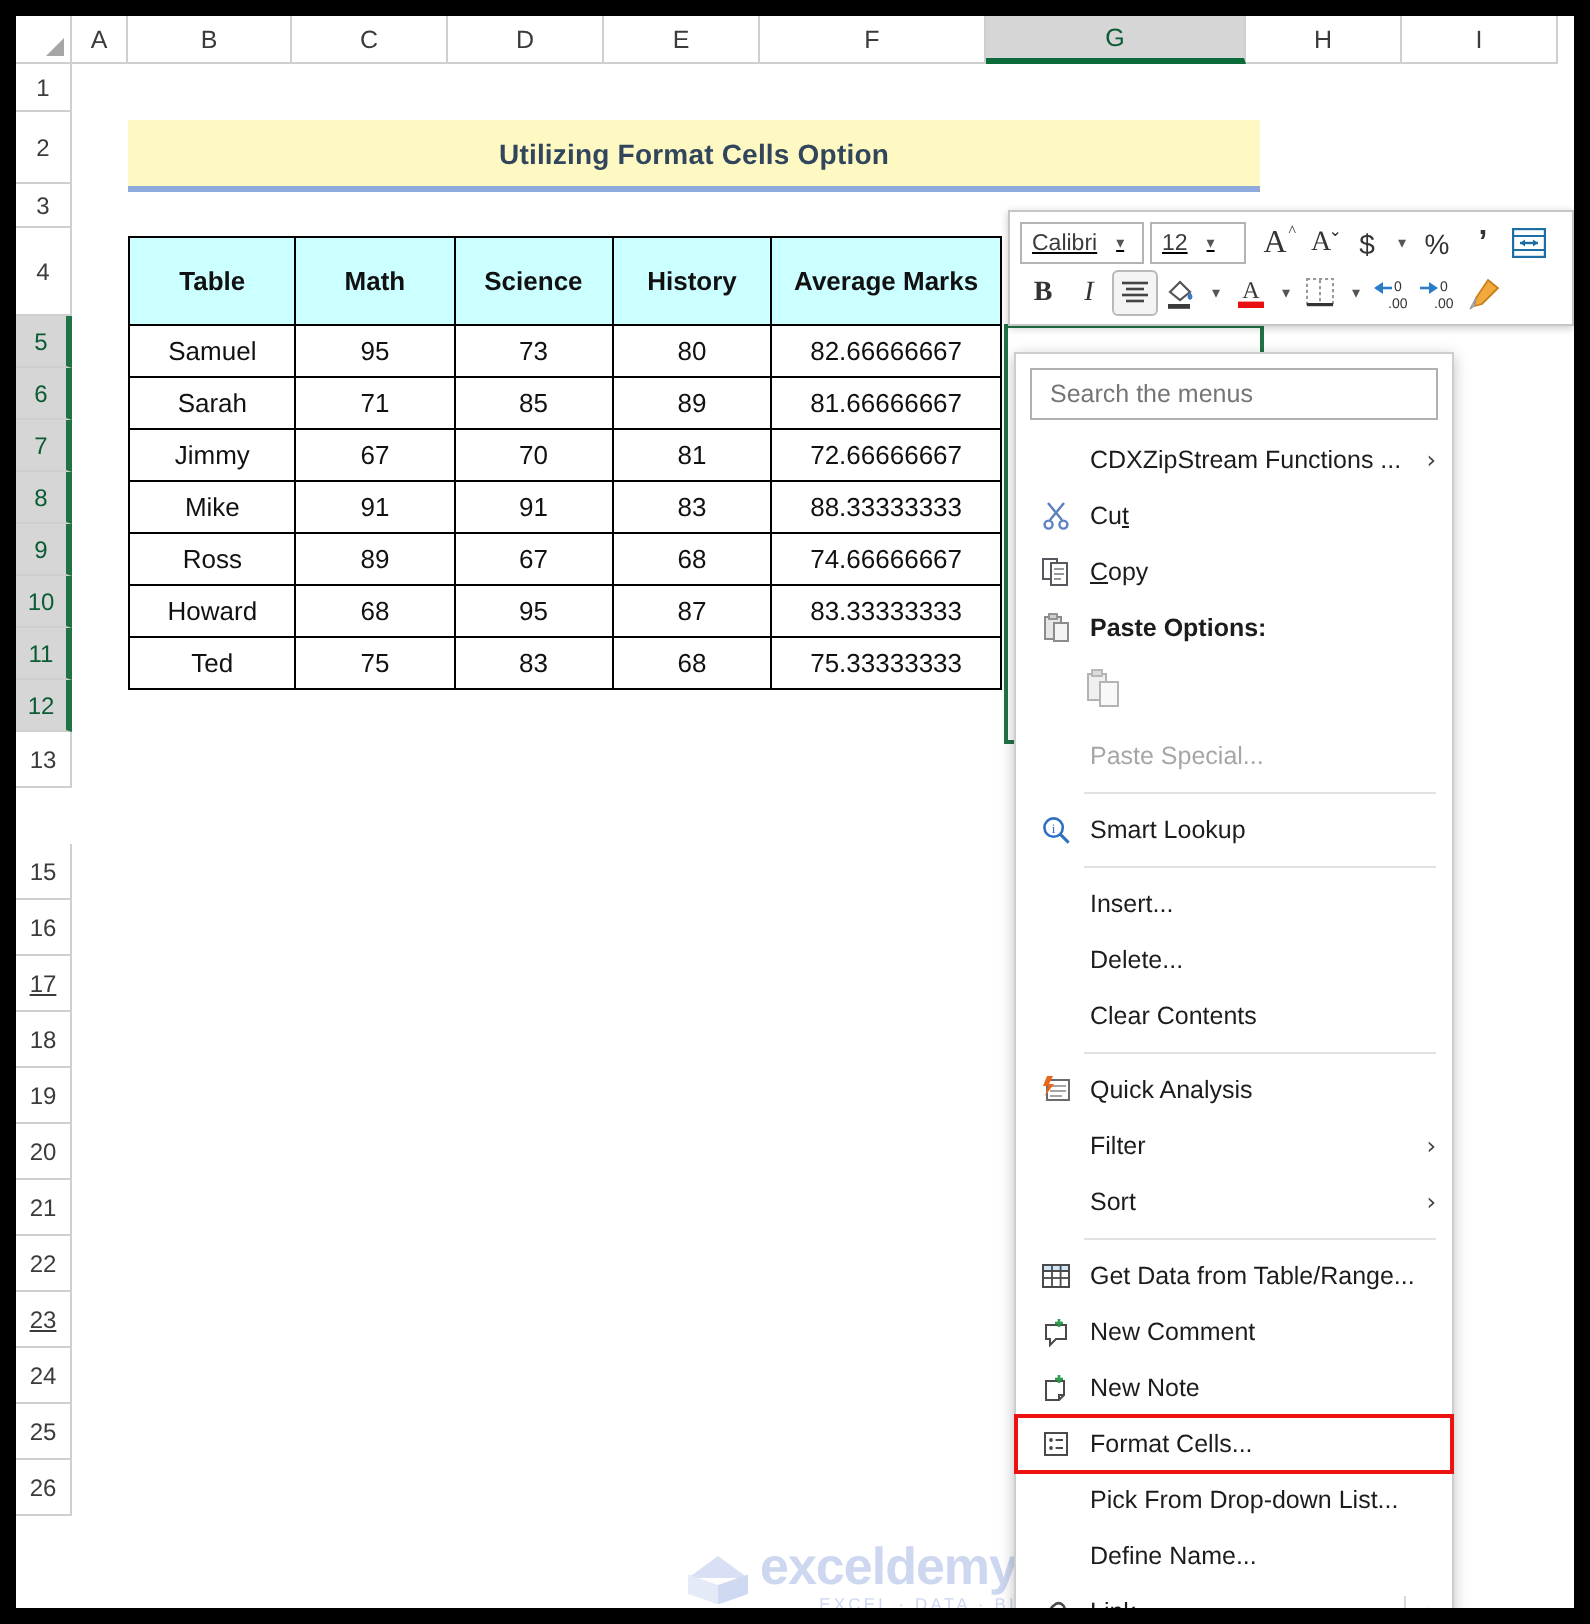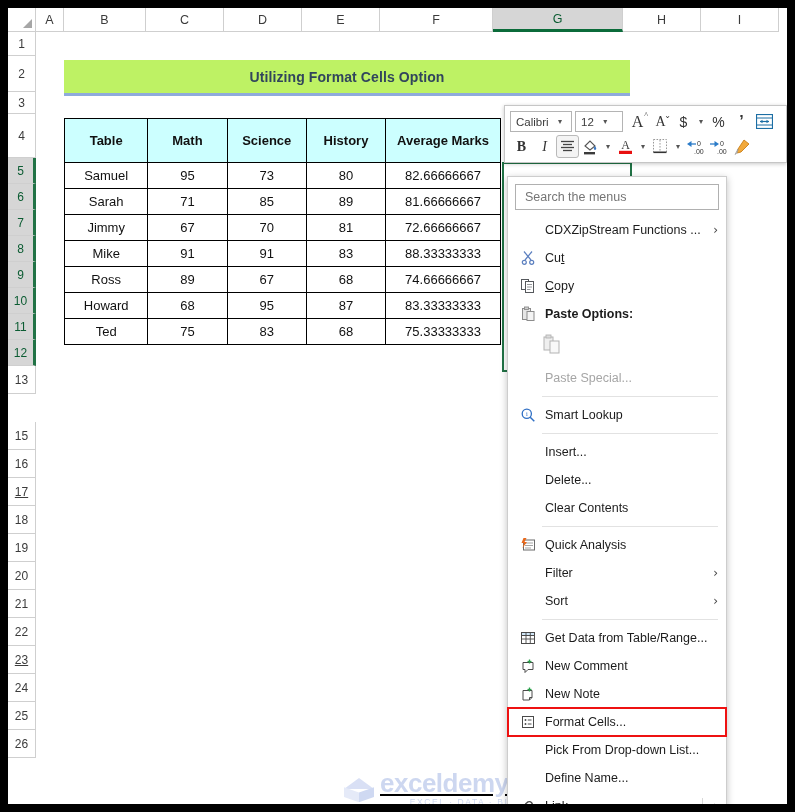--- a/index.html
+++ b/index.html
@@ -91,21 +91,21 @@
   
   .sheet {
     position: absolute;
     left: 28px; top: 24px;
     width: 751px; height: 772px;
     background: #ffffff;
   }
 
   .title-banner {
     position: absolute;
-    background: #bef264;
+    background: #fef9c3;
     border-bottom: 3px solid #8faadc;
     display: flex; align-items: center; justify-content: center;
     font-weight: bold;
     color: #31455c;
     font-size: 14px;
     letter-spacing: 0.1px;
   }
 
   
   .data-table {
@@ -173,21 +173,21 @@
     width: 15px; height: 15px;
     background: #e5eaf8;
     clip-path: polygon(0 0, 100% 35%, 100% 100%, 0 65%);
   }
   .wm-cube .c3 {
     position: absolute; left: 15px; top: 15px;
     width: 15px; height: 15px;
     background: #cfd9f2;
     clip-path: polygon(0 35%, 100% 0, 100% 65%, 0 100%);
   }
-  .wm-text { line-height: 1; text-decoration: underline; }
+  .wm-text { line-height: 1; }
   .wm-main {
     font-size: 26px;
     font-weight: bold;
     color: #cdd7f0;
     letter-spacing: -0.5px;
   }
   .wm-sub {
     font-size: 8.5px;
     color: #cdd7f0;
     letter-spacing: 1.6px;
@@ -207,20 +207,21 @@
   .mt-row {
     display: flex; align-items: center;
     height: 25px;
   }
   .mt-combo {
     display: flex; align-items: center;
     border: 1px solid #b4b4b4;
     height: 21px;
     background: #fff;
     margin-right: 3px;
+    text-decoration: underline;
   }
   .mt-combo .val {
     font-size: 11.5px;
     color: #3b3b3b;
     padding: 0 4px 0 5px;
     white-space: nowrap;
     overflow: hidden;
   }
   .mt-combo .arr {
     width: 15px;

